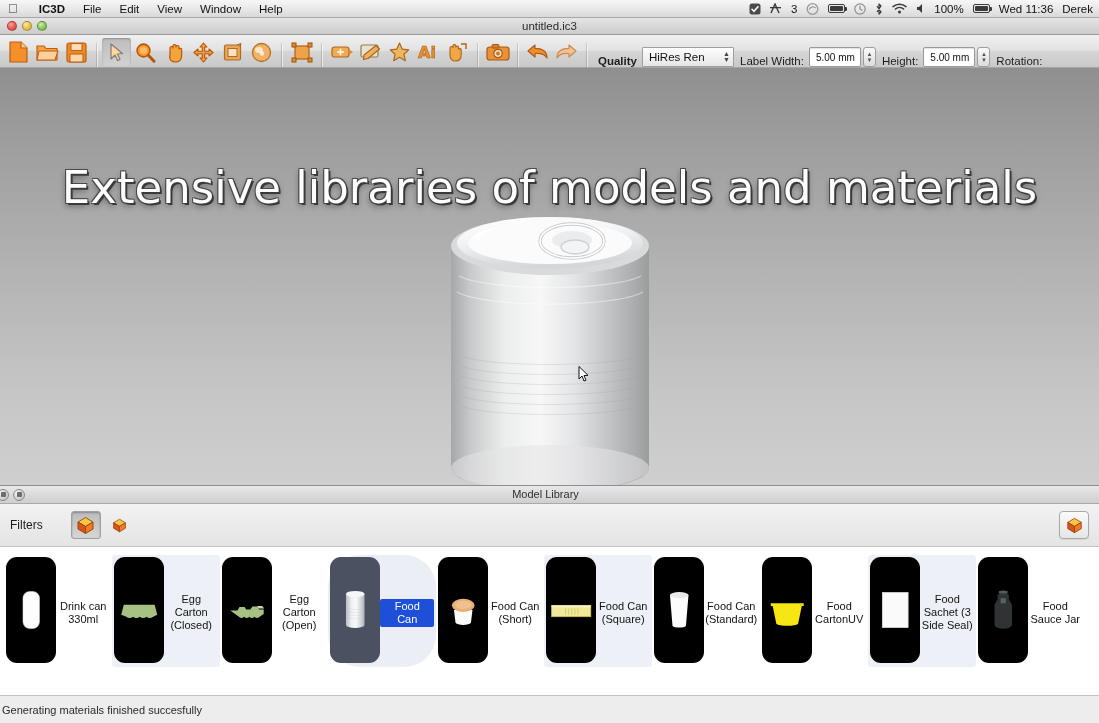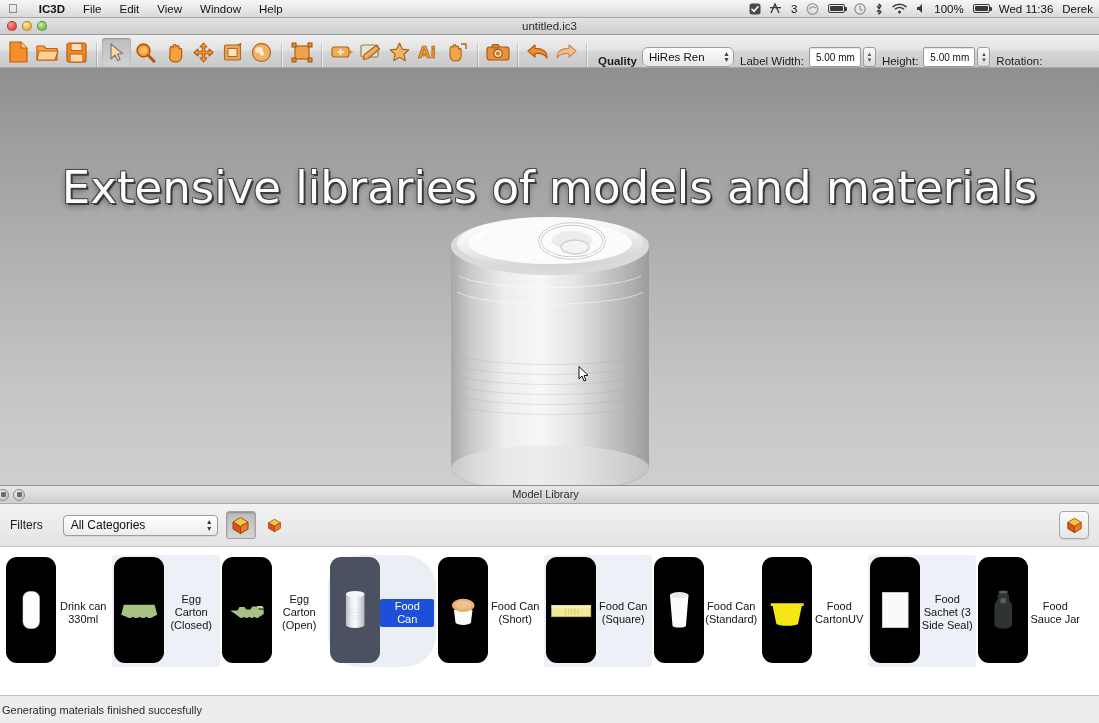--- a/index.html
+++ b/index.html
@@ -71,21 +71,21 @@
     background:linear-gradient(to bottom,#bdbdbd,#d2d2d2);
     box-shadow:inset 0 1px 2px rgba(0,0,0,.25);
   }
   .tbtn svg{ display:block; }
   .tlabel{ font-size:11.5px; color:#1d1d1d; font-weight:bold; margin:0 5px 0 6px; white-space:nowrap; }
   .tlabel.normal{ font-weight:normal; }
 
   .popup{
     height:20px; min-width:92px; display:flex; align-items:center;
     background:linear-gradient(to bottom,#fdfdfd,#e6e6e6);
-    border:1px solid #9e9e9e; border-radius:6px;
+    border:1px solid #9e9e9e; border-radius:1px;
     font-size:11.5px; color:#111; padding:0 14px 0 6px;
     position:relative; white-space:nowrap; overflow:hidden;
     box-shadow:0 1px 0 rgba(255,255,255,.8);
   }
   .popup .arrows{
     position:absolute; right:3px; top:50%; transform:translateY(-50%);
     font-size:7px; line-height:6px; color:#444; text-align:center;
   }
   .numfield{
     height:20px; width:52px; background:#fff; border:1px solid #9a9a9a;
@@ -538,24 +538,20 @@
         </span>
       <span class="ph-circle">
           <span></span>
         </span>
     </div>
     <div class="panel-title">Model Library</div>
   </div>
 
   <div class="filterbar">
     <span class="filter-label">Filters</span>
-    <div class="filter-select">
-      <span>All Categories</span>
-      <span class="arrows">▲<br>▼</span>
-    </div>
 
     <div class="fbtn pressed">
       <svg width="19" height="19" viewBox="0 0 19 19">
           <path d="M9.5 1.5 L17 6 L9.5 10.5 L2 6 Z" fill="#f8c548" stroke="#a4560f" stroke-width="1"></path>
           <path d="M2 6 L9.5 10.5 V17.5 L2 13 Z" fill="#d8541c" stroke="#9c4510" stroke-width="1"></path>
           <path d="M17 6 L9.5 10.5 V17.5 L17 13 Z" fill="#ef7b23" stroke="#9c4510" stroke-width="1"></path>
         </svg>
     </div>
     <div class="fbtn plain">
       <svg width="15" height="15" viewBox="0 0 19 19">

